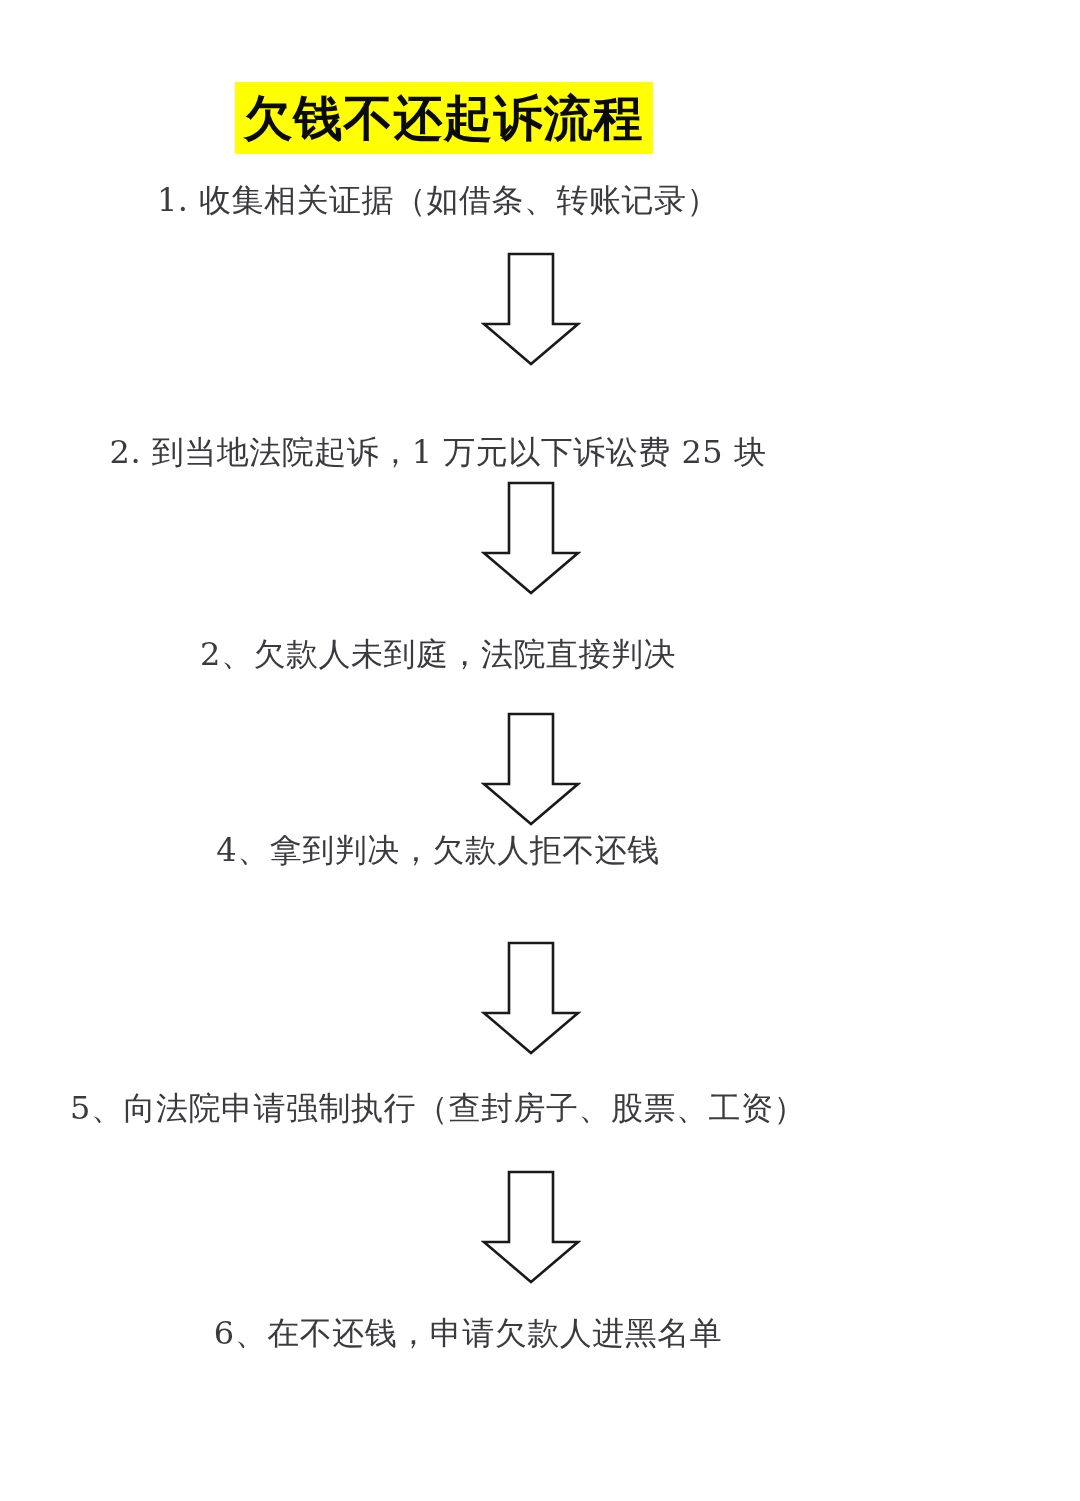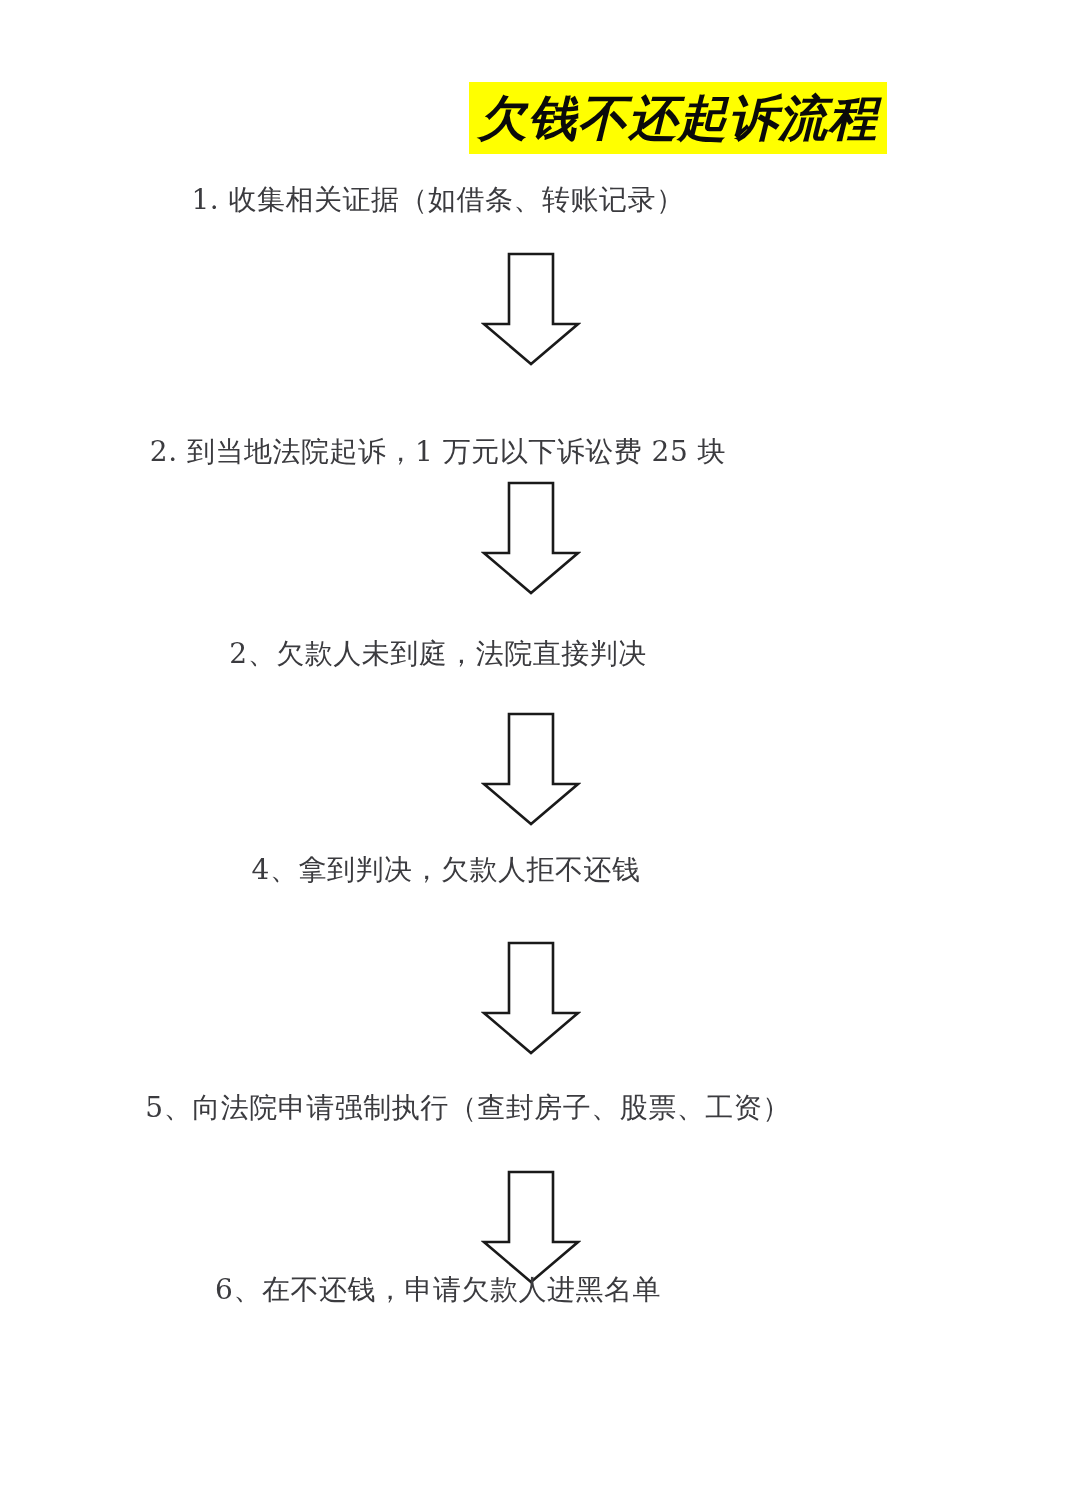--- a/index.html
+++ b/index.html
@@ -22,22 +22,21 @@
     inset: 0;
     background: #ffffff;
   }
 
   
   .title-row {
     position: absolute;
     top: 82px;
     left: 0;
     width: 887px;
-    text-align: right;
-    font-style: italic;
+    text-align: center;
   }
   .title-text {
     display: inline-block;
     background: #FFFF00;
     color: #0a0a0a;
     font-family: "DejaVu Serif", "Liberation Serif", serif;
     font-weight: bold;
     font-size: 49px;
     line-height: 72px;
     letter-spacing: 1px;
@@ -47,31 +46,31 @@
 
   
   .step {
     position: absolute;
     left: 0;
     width: 876px;
     text-align: center;
     color: #3b3b3f;
     font-family: "DejaVu Serif", "Liberation Serif", serif;
     font-weight: 400;
-    font-size: 28px;
+    font-size: 32px;
     line-height: 44px;
     letter-spacing: 0.5px;
     white-space: nowrap;
   }
   .step-1 { top: 178px; }
   .step-2 { top: 406px; margin-top: 24px; }
   .step-3 { top: 632px; }
-  .step-4 { top: 848px; padding-left: 8px; }
-  .step-5 { top: 1086px; padding-left: 30px; }
-  .step-6 { top: 1268px; }
+  .step-4 { top: 828px; }
+  .step-5 { top: 1086px; }
+  .step-6 { top: 1311px; margin-left: 30px; }
 
   
   .arrow {
     position: absolute;
     left: 481px;
     width: 100px;
     height: 115px;
   }
   .arrow svg {
     display: block;

